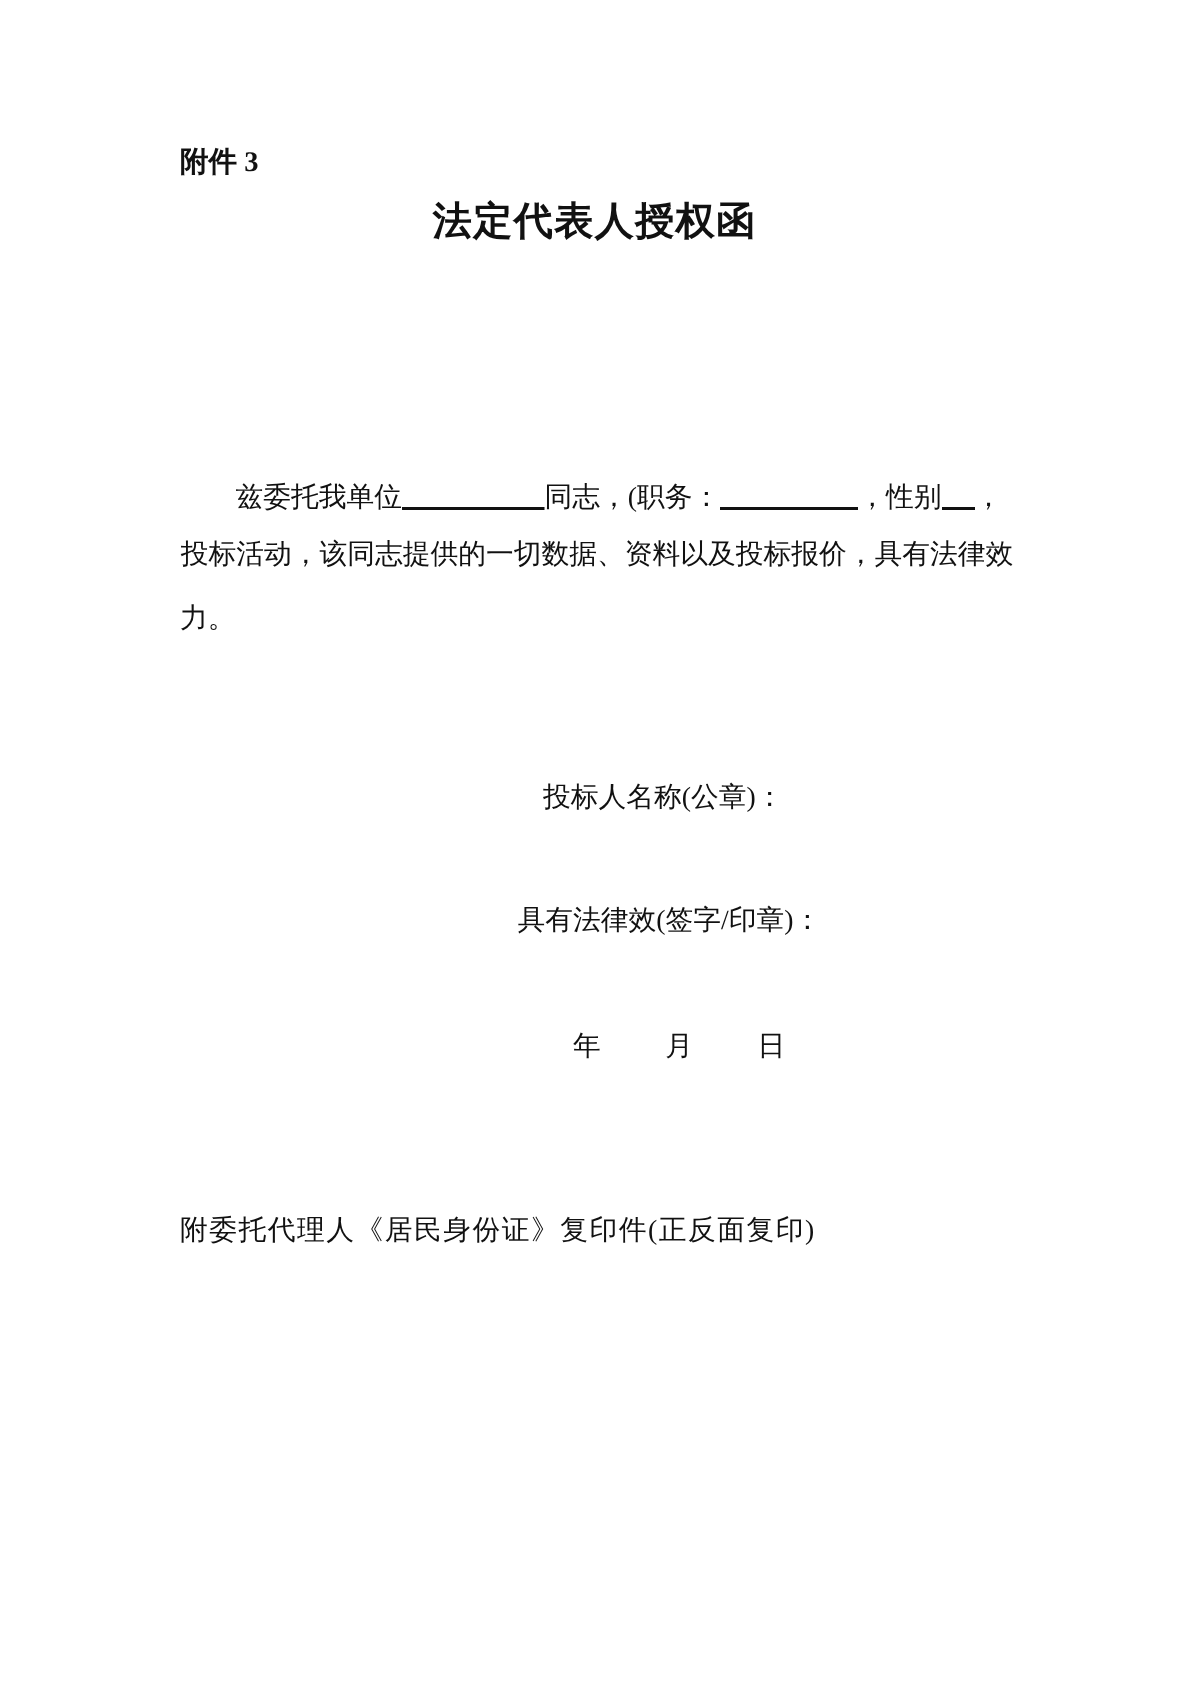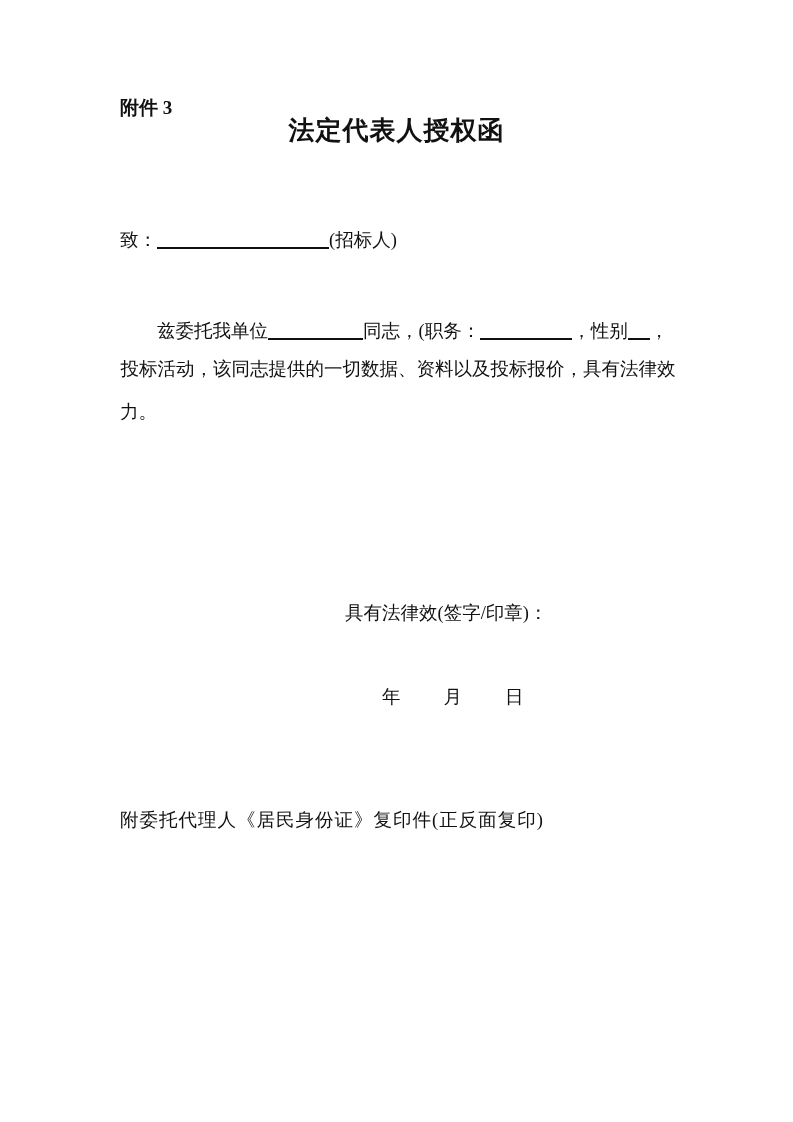--- a/index.html
+++ b/index.html
@@ -14,21 +14,21 @@
     font-size: 18.5px;
     overflow: hidden;
   }
   .abs { position: absolute; white-space: nowrap; }
   .attachment-label {
     left: 120px; top: 95px;
     font-weight: bold;
     font-size: 19px;
   }
   .doc-title {
-    left: 0; top: 113px;
+    left: 0; top: 130px;
     width: 793px;
     text-align: center;
     font-weight: bold;
     font-size: 26px;
     letter-spacing: 1px;
   }
   .body-line { left: 120px; width: 556px; }
   .line-1 { top: 227px; }
   .line-2 { top: 270px; padding-left: 37px; margin-top: 48px; }
   .line-3 { top: 313px; letter-spacing: 5.5px; }
@@ -57,33 +57,31 @@
 </style>
 </head>
 <body>
 
 <div class="page">
 
   <div class="abs attachment-label">附件 3</div>
 
   <div class="abs doc-title">法定代表人授权函</div>
 
-  <div class="abs body-line line-1">
-    <span>致：</span><span class="blank blank-recipient"></span><span>(招标人)</span>
-  </div>
 
   <div class="abs body-line line-2">
     <span>兹委托我单位</span><span class="blank blank-delegate"></span><span>同志，(职务：</span><span class="blank blank-position"></span><span>，性别</span><span class="blank blank-gender"></span><span>，</span>
   </div>
 
 
   <div class="abs body-line line-4">投标活动，该同志提供的一切数据、资料以及投标报价，具有法律效</div>
 
   <div class="abs body-line line-5">力。</div>
 
+  <div class="abs sig-bidder">投标人名称(公章)：</div>
 
   <div class="abs sig-legal">具有法律效(签字/印章)：</div>
 
   <div class="abs date-line">
     <span>年</span>
     <span>月</span>
     <span>日</span>
   </div>
 
   <div class="abs footer-note">附委托代理人《居民身份证》复印件(正反面复印)</div>

